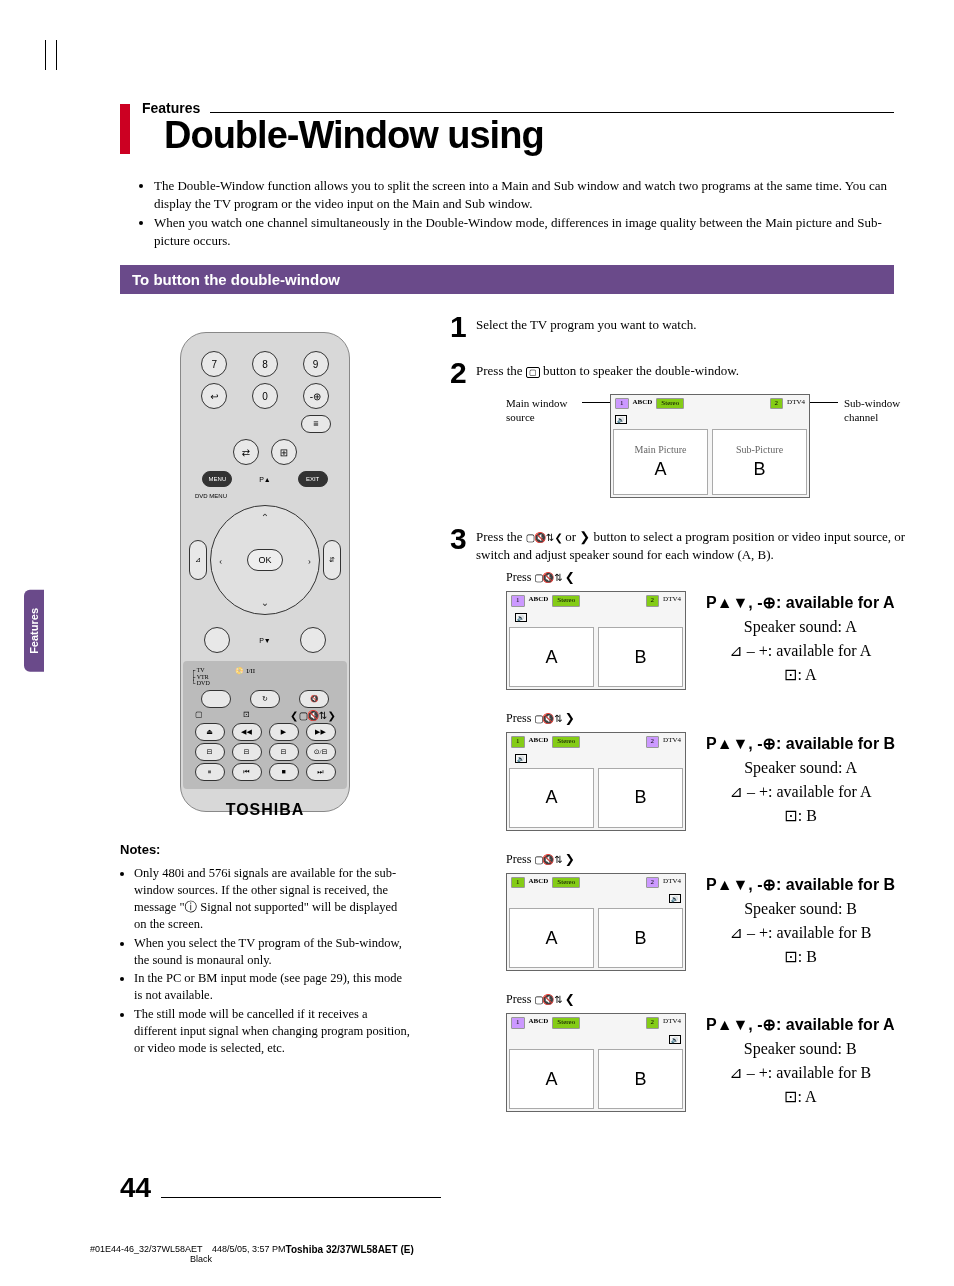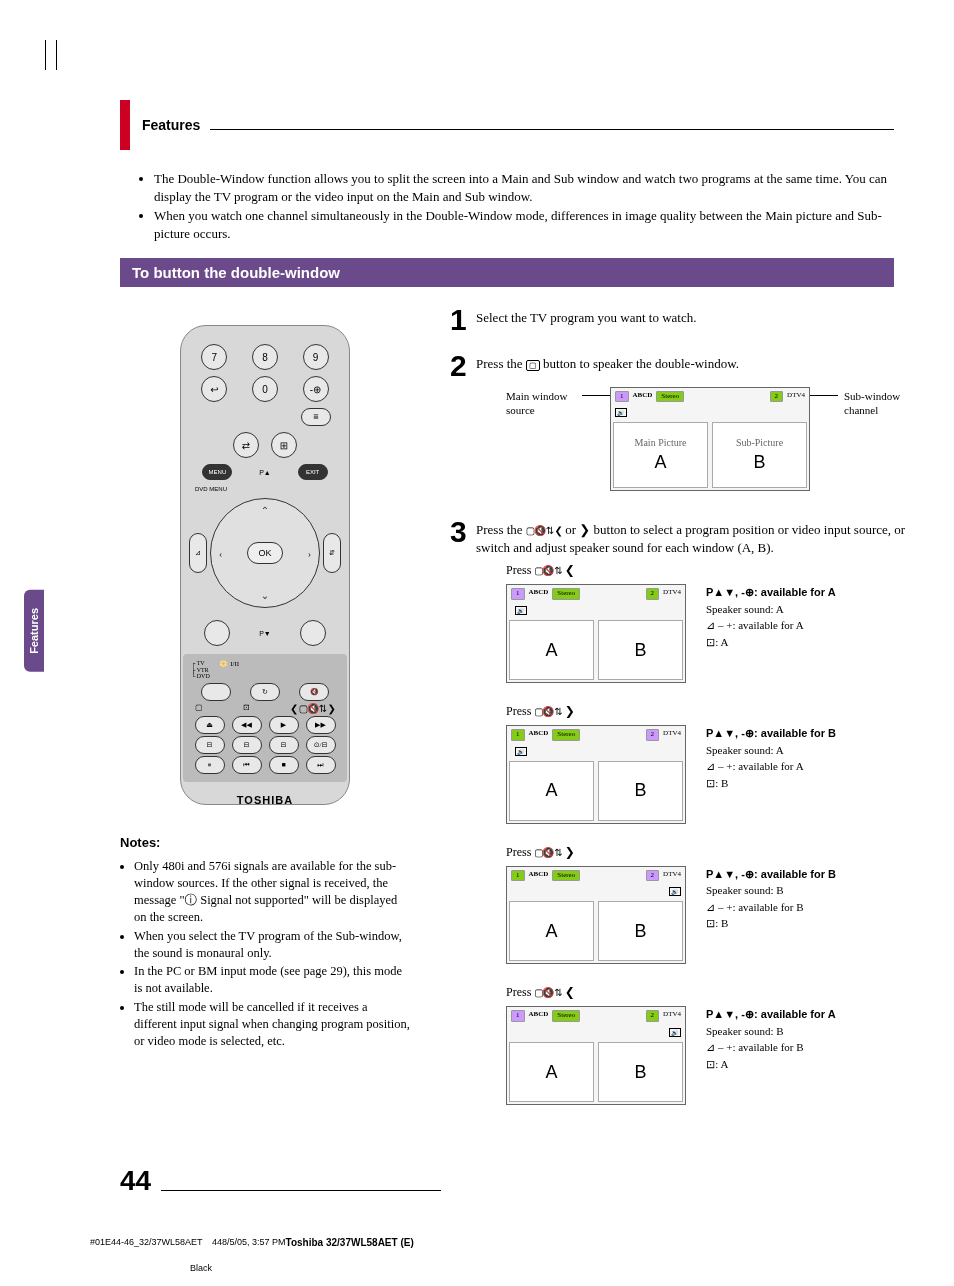--- a/index.html
+++ b/index.html
@@ -29,21 +29,21 @@
   .right-col { flex:1; padding-left:40px; }
   .side-tab { position:absolute; left:24px; top:590px; background:#6a4a8a; color:#fff; font-family:Arial,sans-serif; font-weight:bold; font-size:11px; padding:18px 4px; writing-mode:vertical-rl; transform:rotate(180deg); border-radius:0 6px 6px 0;}
   .remote { width:170px; height:480px; background:#d8d8d8; border:1px solid #888; border-radius:26px; margin:20px auto 0; padding:12px 8px; position:relative; }
   .remote-row { display:flex; justify-content:space-around; margin:6px 0;}
   .rbtn { width:26px; height:26px; border:1.5px solid #333; border-radius:50%; background:#e8e8e8; font-size:10px; display:flex; align-items:center; justify-content:center; font-family:Arial,sans-serif;}
   .rbtn-oval { width:30px; height:18px; border:1.5px solid #333; border-radius:10px; background:#e8e8e8; font-size:7px; display:flex; align-items:center; justify-content:center;}
   .rbtn-menu { width:30px; height:16px; border:1px solid #333; border-radius:8px; background:#333; color:#fff; font-size:6px; display:flex; align-items:center; justify-content:center; font-family:Arial,sans-serif;}
   .nav-ring { width:110px; height:110px; border:1.5px solid #333; border-radius:50%; margin:6px auto; position:relative; background:#e0e0e0;}
   .nav-ok { position:absolute; top:50%; left:50%; transform:translate(-50%,-50%); width:36px; height:22px; border:1.5px solid #333; border-radius:12px; background:#eee; font-size:9px; display:flex; align-items:center; justify-content:center; font-family:Arial,sans-serif;}
   .nav-arrow { position:absolute; font-size:10px; color:#333;}
-  .brand { text-align:center; font-family:Arial,sans-serif; font-weight:bold; font-size:11px; margin-top:12px; letter-spacing:1px;}
+  .brand { text-align:center; font-family:Arial,sans-serif; font-weight:bold; font-size:16px; margin-top:12px; letter-spacing:1px;}
   .divider-block { background:#bbb; margin:8px -6px; padding:6px 8px; border-radius:4px;}
   .notes-block { margin-top:30px; font-size:12.5px; }
   .notes-title { font-family:Arial,sans-serif; font-weight:bold; font-size:13px; margin-bottom:8px;}
   .notes-block li { margin-left:14px; margin-bottom:2px; line-height:1.35; list-style:disc;}
   .step { display:flex; margin-bottom:16px; }
   .step-num { font-family:Arial,sans-serif; font-weight:bold; font-size:30px; width:26px; flex-shrink:0; line-height:1;}
   .step-body { flex:1; padding-top:4px; font-size:13px; line-height:1.35;}
   .icon-inline { display:inline-block; width:14px; height:11px; border:1px solid #000; border-radius:2px; vertical-align:middle; position:relative; font-size:8px; text-align:center; line-height:9px;}
   .tv-diagram { display:flex; align-items:flex-start; margin:14px 0 10px 30px; font-size:11px; }
   .tv-box { width:200px; border:1px solid #666; background:#f5f5f5; }
@@ -56,21 +56,21 @@
   .tv-pane-letter { font-family:Arial,sans-serif; font-size:18px; font-weight:normal;}
   .callout { font-size:11px; line-height:1.3; }
   .callout-left { text-align:left; width:70px; margin-right:6px; padding-top:2px;}
   .callout-right { text-align:left; width:90px; margin-left:6px; padding-top:2px;}
   .callout-line { width:28px; height:1px; background:#000; margin-top:8px;}
   .state-block { margin:6px 0 4px 30px; }
   .state-press { font-size:12px; margin-bottom:6px;}
   .state-row { display:flex; align-items:flex-start; gap:20px; margin-bottom:20px;}
   .state-tv { width:180px; border:1px solid #666; background:#f5f5f5;}
   .state-tv .tv-split { height:64px;}
-  .state-info { font-size:11px; line-height:1.5;}
+  .state-info { font-size:16px; line-height:1.5;text-align:center;}
   .sym { font-family:Arial,sans-serif; }
   .page-num-area { margin-top:24px; margin-left:70px; display:flex; align-items:flex-end;}
   .page-num { font-family:Arial,sans-serif; font-weight:bold; font-size:28px; }
   .page-num-line { flex:1; height:1px; background:#000; margin-left:10px; margin-bottom:6px; max-width:280px;}
   .footer { display:flex; font-size:9px; margin:40px 40px 0; font-family:Arial,sans-serif;}
   .footer-right { font-size:10px; }
   .speaker-icon { display:inline-block; width:12px; height:9px; border:1px solid #000; vertical-align:middle; font-size:6px; text-align:center;}
   .mini-icons { font-size:10px; letter-spacing:-1px;}
 </style>
 </head>
@@ -83,20 +83,21 @@
 <div class="side-tab">Features</div>
 
 <div class="header-area">
   <div class="section-label-row">
     <span class="red-bar-lg"></span>
     <div style="flex:1">
       <div style="display:flex;align-items:center;">
         <span class="features-label">Features</span>
         <span class="features-line"></span>
       </div>
+      <div class="page-title">Double-Window using</div>
     </div>
   </div>
 </div>
 
 <ul class="intro-bullets">
   <li>The Double-Window function allows you to split the screen into a Main and Sub window and watch two programs at the same time. You can display the TV program or the video input on the Main and Sub window.</li>
   <li>When you watch one channel simultaneously in the Double-Window mode, differences in image quality between the Main picture and Sub-picture occurs.</li>
 </ul>
 
 <div class="subheading-bar">To button the double-window</div>
@@ -138,21 +139,21 @@
           <span class="nav-ok">OK</span>
         </div>
         <span class="rbtn-oval" style="height:40px;width:18px;border-radius:10px;">⇵</span>
       </div>
       <div class="remote-row">
         <span class="rbtn"></span>
         <span style="font-size:7px;font-family:Arial;align-self:center;">P▼</span>
         <span class="rbtn"></span>
       </div>
       <div class="divider-block">
-        <div style="display:flex;font-size:6px;gap:4px;margin-bottom:3px;">
+        <div style="display:flex;font-size:6px;gap:20px;margin-bottom:3px;">
           <div style="line-height:1.1;">
             <div>┌ <span>TV</span></div>
             <div>├ <span>VTR</span></div>
             <div>└ <span>DVD</span></div>
           </div>
           <span style="font-size:7px;align-self:flex-start;margin-left:6px;">📀 <span>I/II</span></span>
         </div>
         <div class="remote-row" style="margin:2px 0;">
           <span class="rbtn-oval"></span>
           <span class="rbtn-oval">↻</span>
@@ -409,18 +410,18 @@
 </div>
 
 <div class="page-num-area">
   <span class="page-num">44</span>
   <span class="page-num-line"></span>
 </div>
 
 <div class="footer">
   <div>
     <span>#01E44-46_32/37WL58AET</span>
-    <div style="margin-top:16px;margin-left:100px;">Black</div>
+    <div style="margin-top:0;margin-left:100px;">Black</div>
   </div>
   <span>44</span>
   <span>8/5/05, 3:57 PM</span>
   <span class="footer-right"><b>Toshiba 32/37WL58AET (E)</b></span>
 </div>
 
 </body></html>

